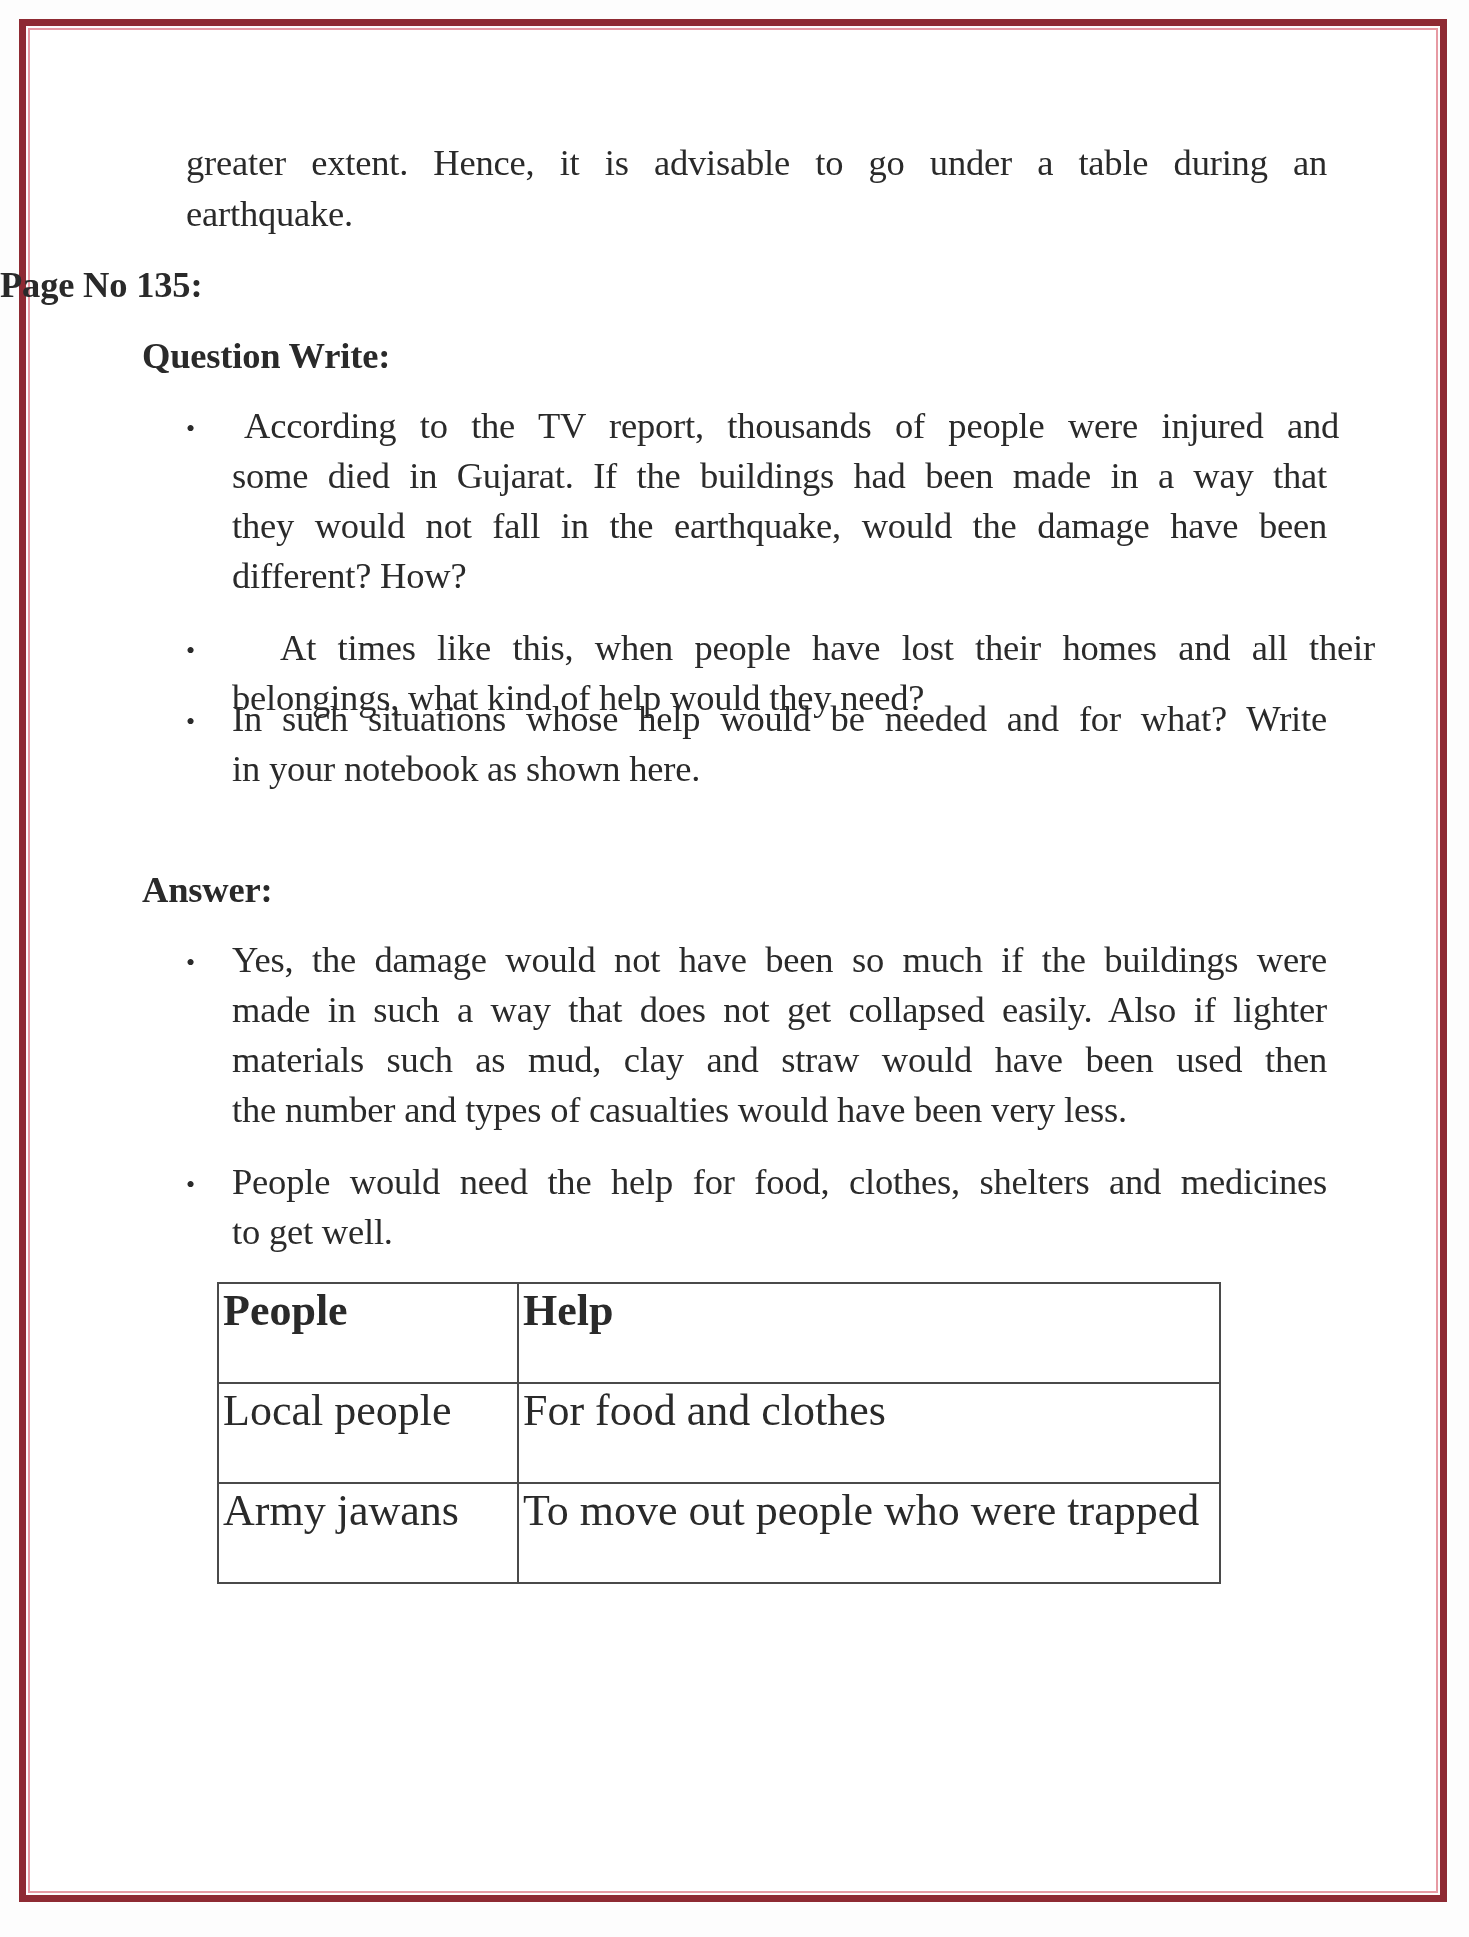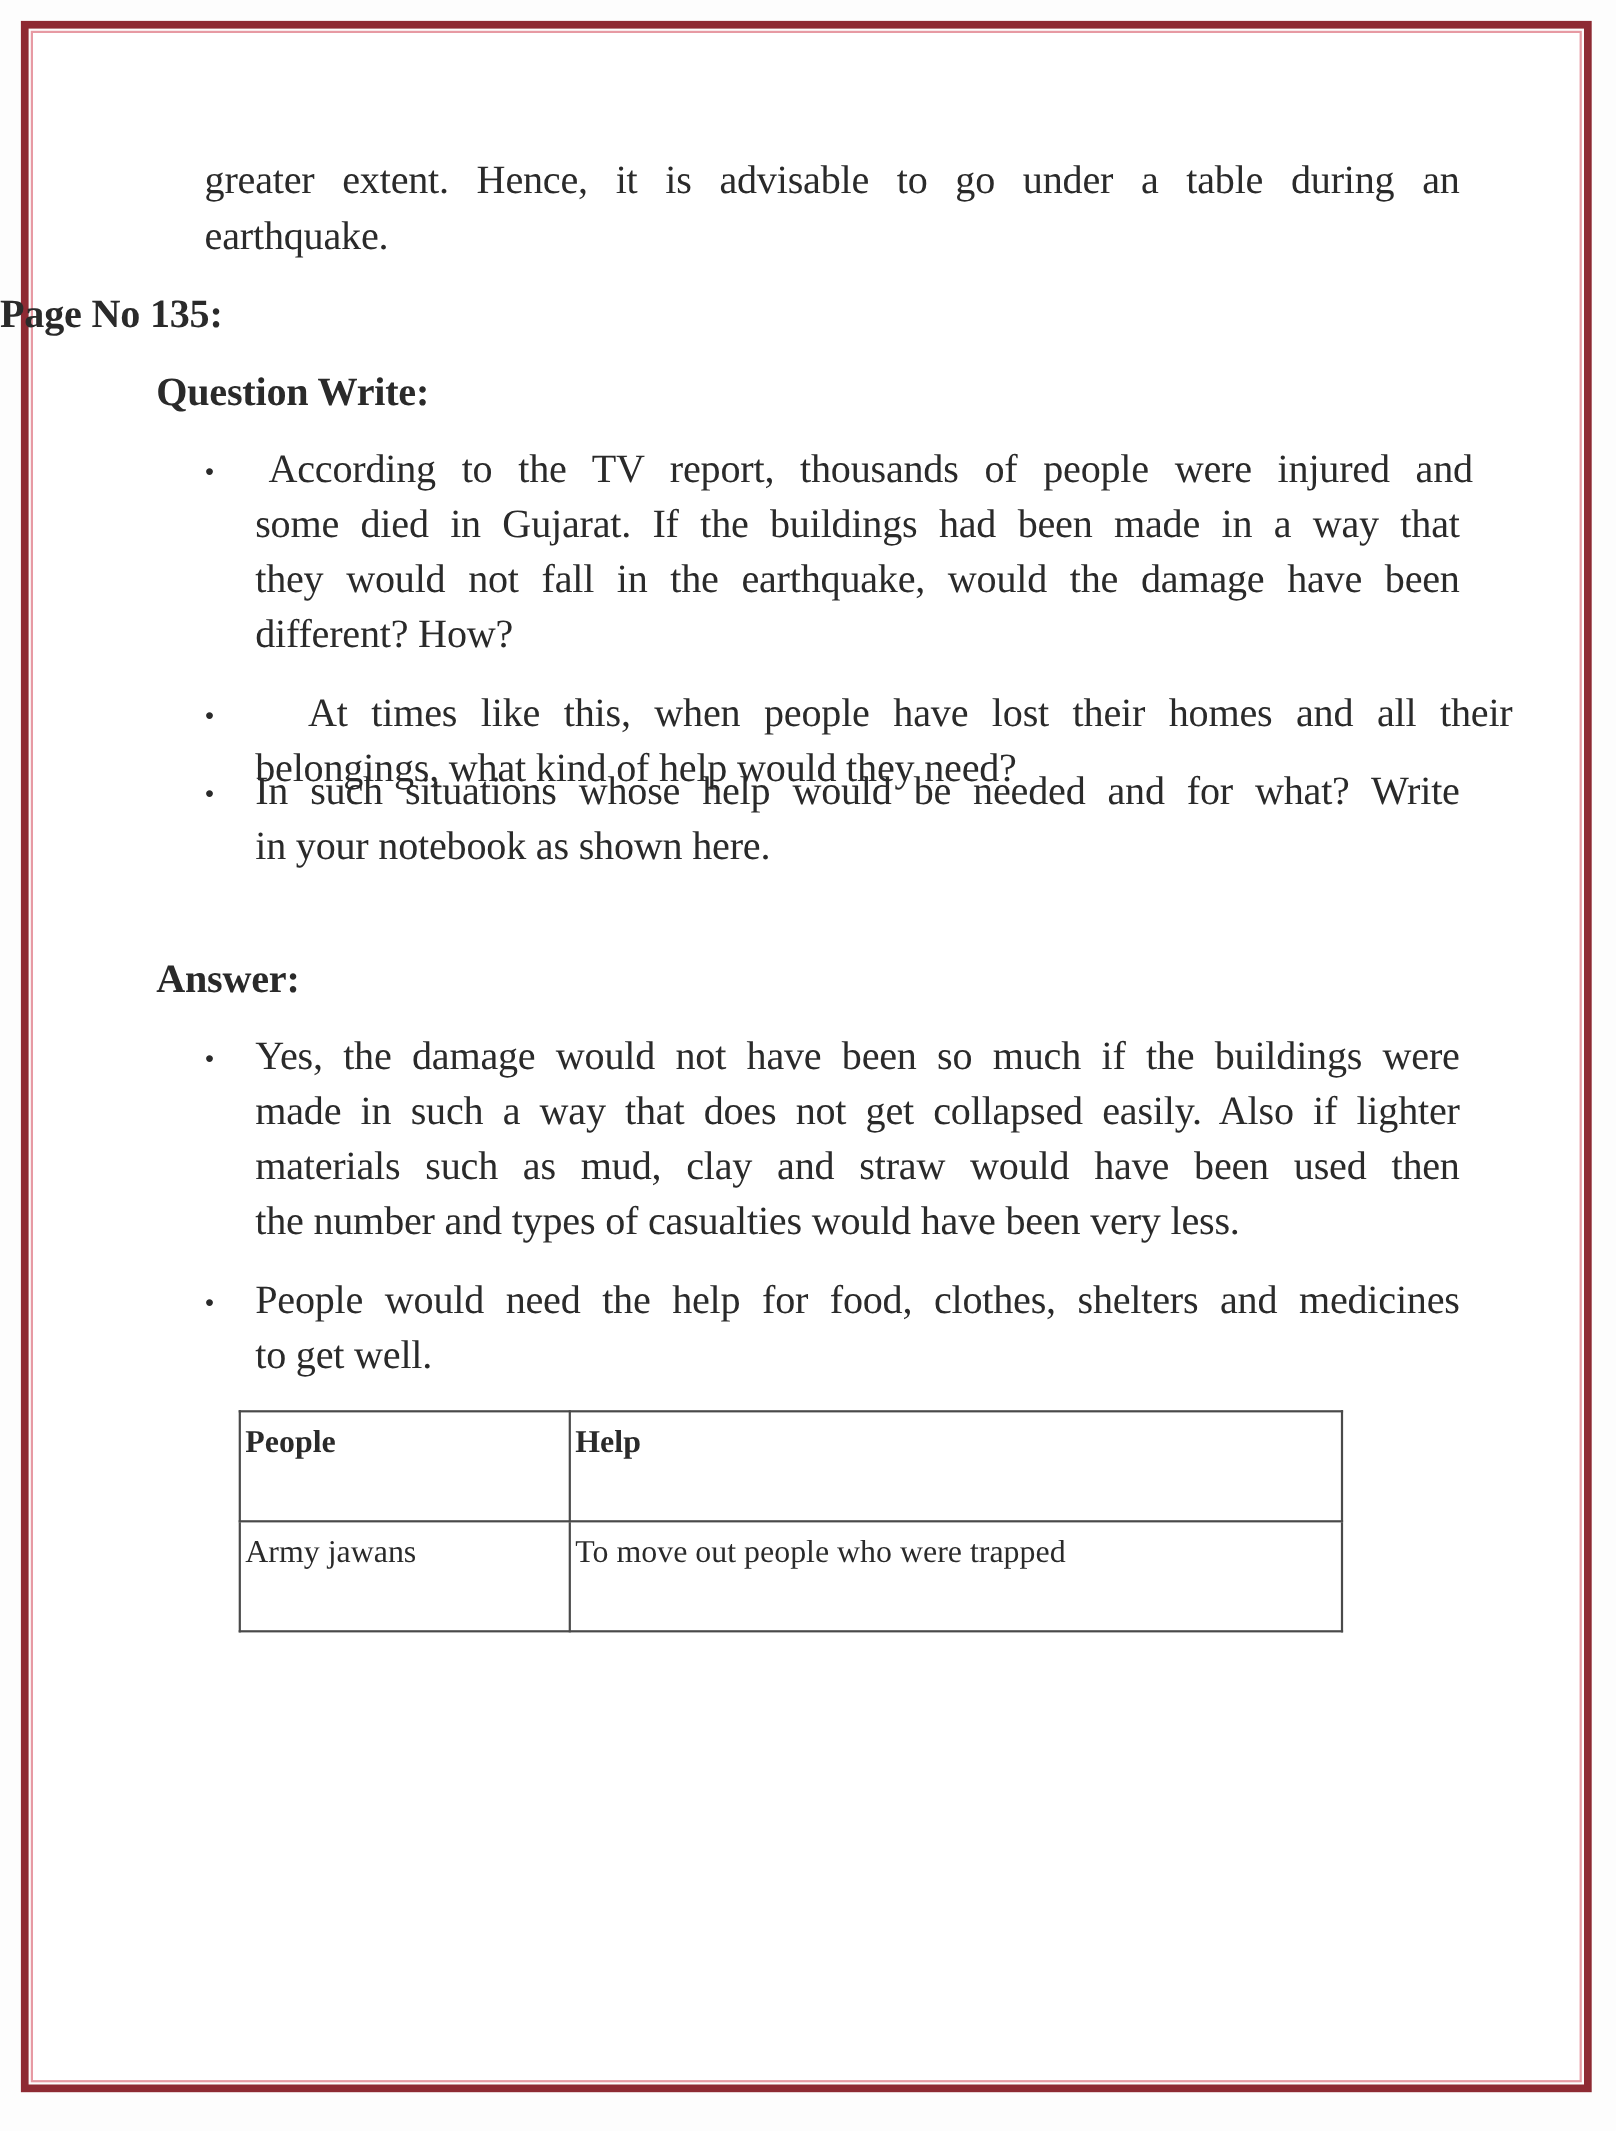--- a/index.html
+++ b/index.html
@@ -62,21 +62,21 @@
     border-collapse: collapse;
     font-family: "Liberation Serif", "DejaVu Serif", serif;
   }
   table.help-table td,
   table.help-table th {
     border: 2px solid #4a4a4a;
     height: 92px;
     vertical-align: top;
     text-align: left;
     padding: 6px 4px 0 4px;
-    font-size: 29px;
+    font-size: 44px;
     line-height: 42px;
     color: #2a2a2a;
   }
   table.help-table th {
     font-weight: bold;
   }
   table.help-table .col1 { width: 290px; }
 </style>
 </head>
 <body>
@@ -137,17 +137,21 @@
 
 <table class="help-table">
   <thead>
     <tr>
       <th class="col1">People</th>
       <th>Help</th>
     </tr>
   </thead>
   <tbody>
     <tr>
+      <td class="col1">Local people</td>
+      <td>For food and clothes</td>
+    </tr>
+    <tr>
       <td class="col1">Army jawans</td>
       <td>To move out people who were trapped</td>
     </tr>
   </tbody>
 </table>
 
 </body></html>

